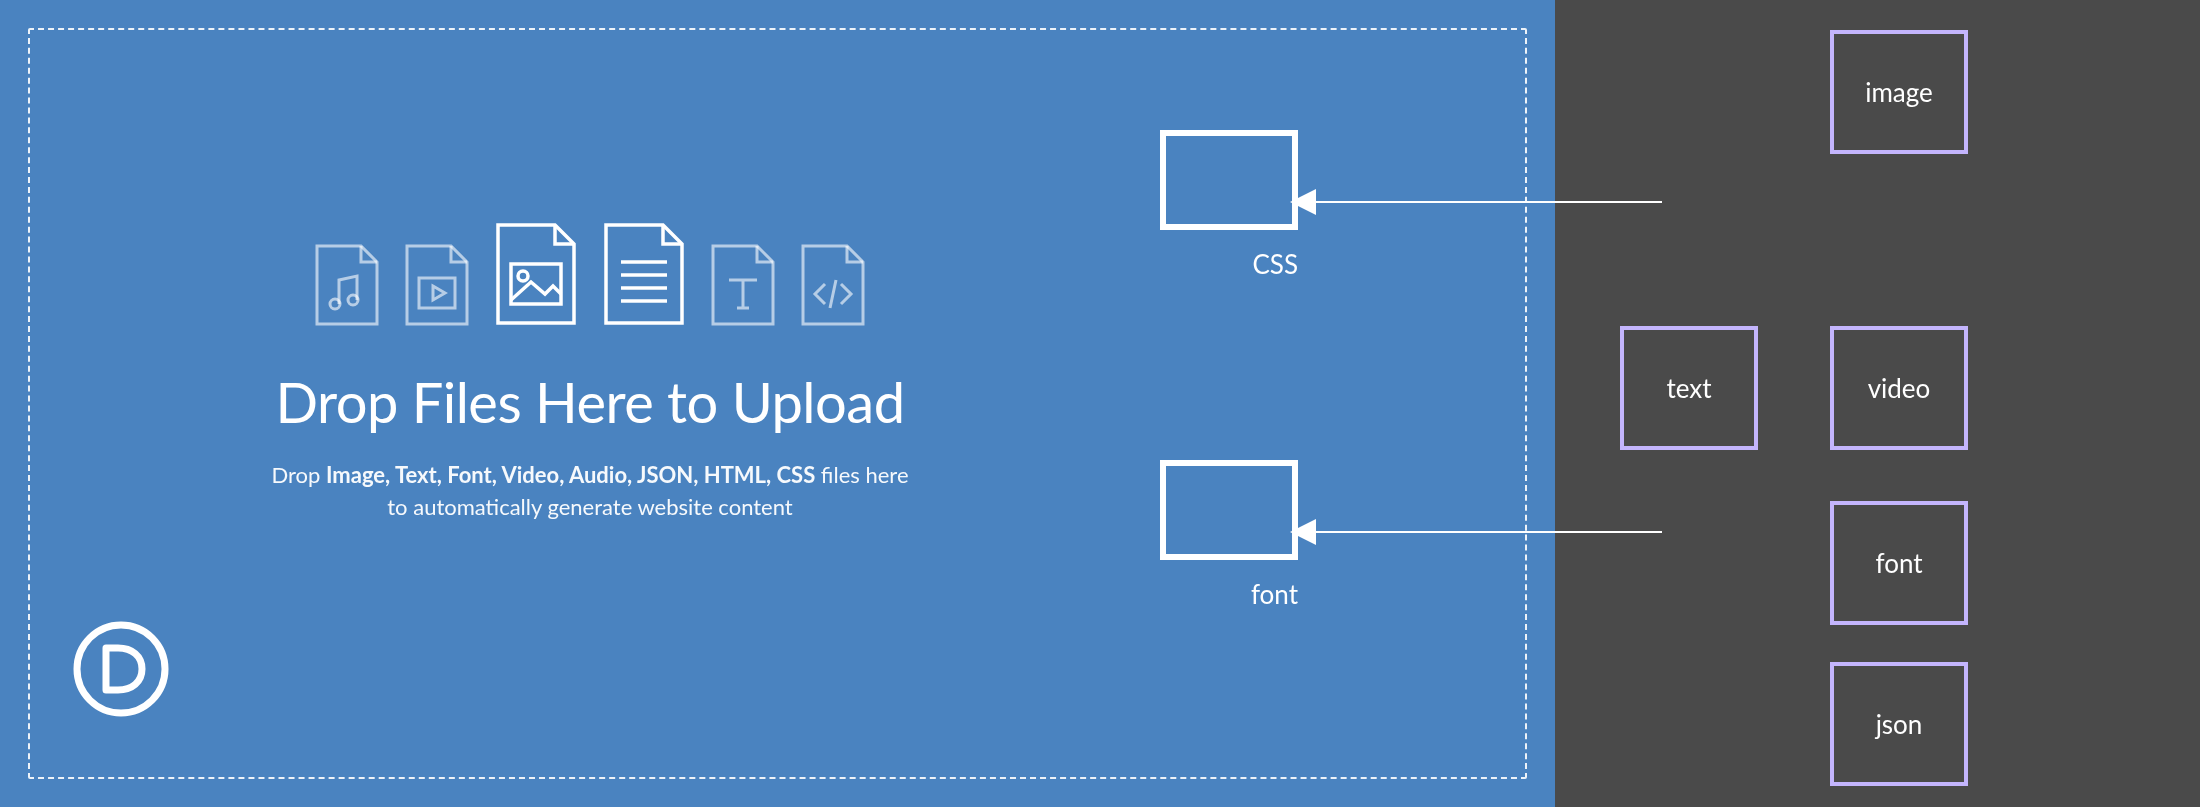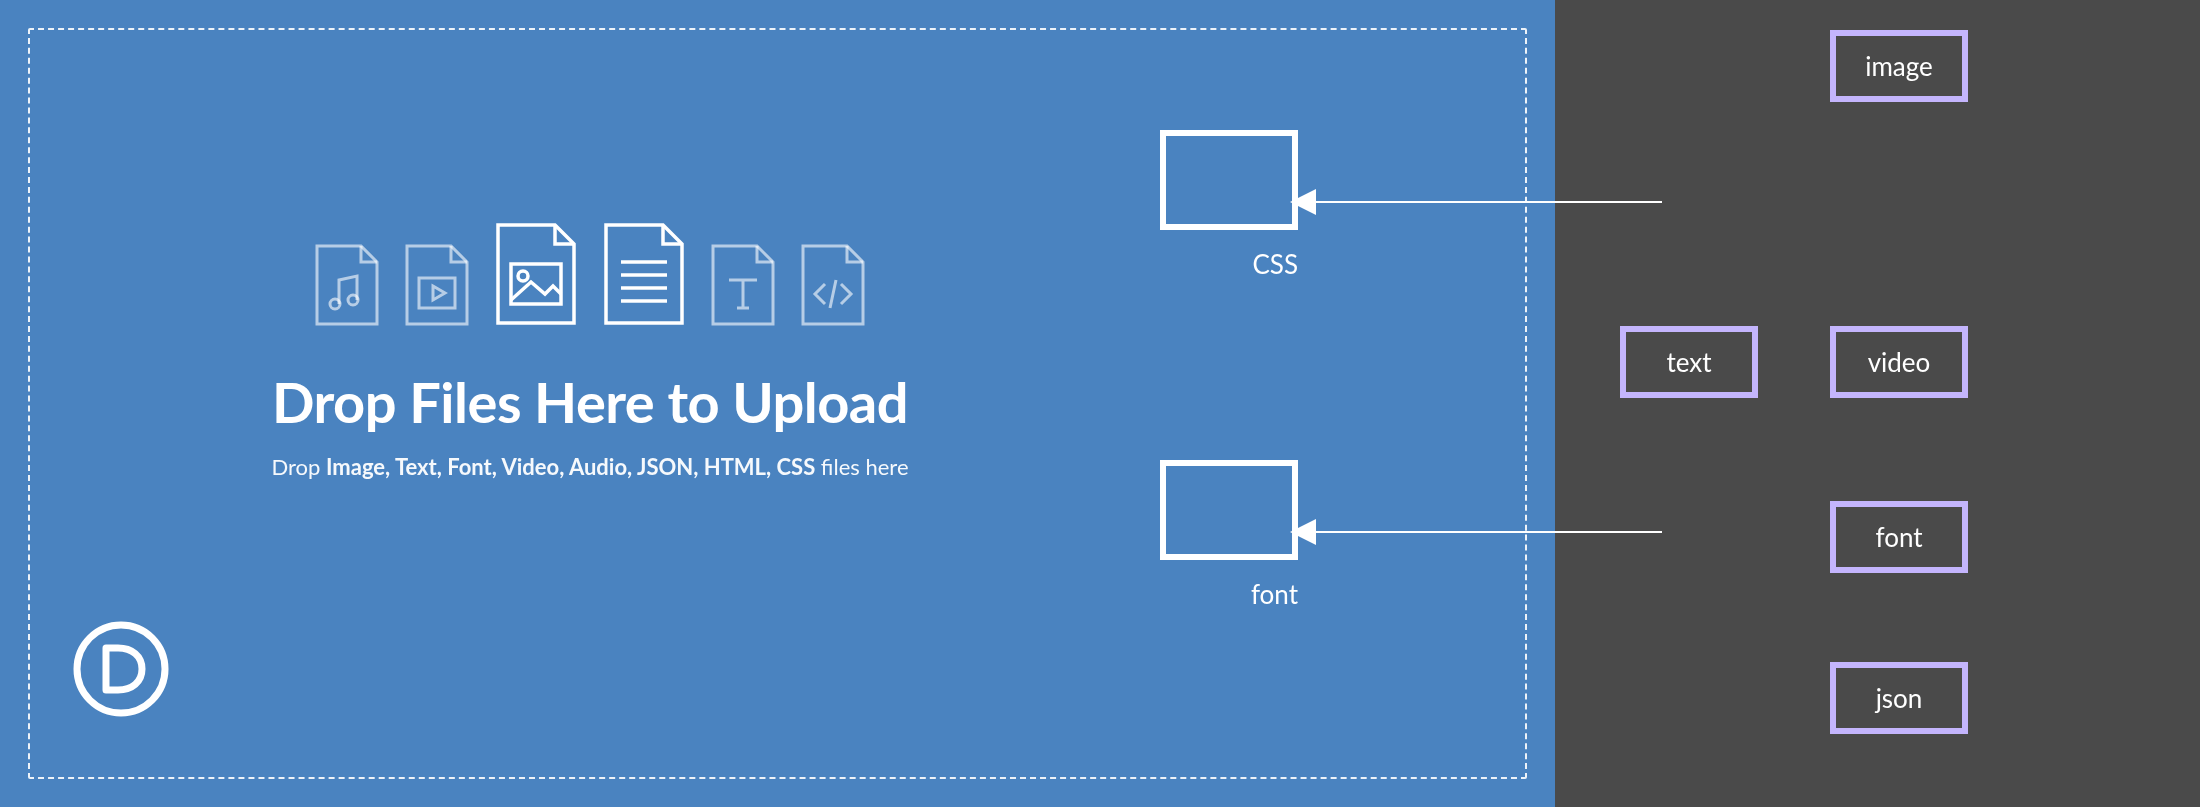--- a/index.html
+++ b/index.html
@@ -52,23 +52,23 @@
 .file-icons {
   display: flex;
   justify-content: center;
   align-items: flex-end;
   gap: 22px;
   margin-bottom: 40px;
 }
 .file-icons svg { display: block; }
 .drop-title {
   font-size: 56px;
-  font-weight: 700;
-  color: #fff;
-  margin-bottom: 16px;
+  font-weight: 400;
+  color: #fff;
+  margin-bottom: 24px;
   letter-spacing: -0.5px;
 }
 .drop-sub {
   font-size: 22px;
   color: rgba(255,255,255,0.95);
   line-height: 1.45;
   font-weight: 400;
   margin-top: 16px;
 }
 .drop-sub b { font-weight: 700; }
@@ -91,22 +91,22 @@
 .slot .label {
   color: #fff;
   font-size: 26px;
   margin-top: 18px;
   font-weight: 400;
   text-align: right;
 }
 .tile {
   position: absolute;
   width: 138px;
-  height: 72px;
-  border: 6px solid #c4b5fd;
+  height: 124px;
+  border: 4px solid #c4b5fd;
   background: #4a4a4a;
   display: flex;
   align-items: center;
   justify-content: center;
   color: #fff;
   font-size: 26px;
   font-weight: 400;
 }
 .arrow {
   position: absolute;
@@ -176,20 +176,21 @@
 
         <svg width="68" height="86" viewBox="0 0 68 86">
           <path d="M4 4 H48 L64 20 V82 H4 Z" fill="none" stroke="rgba(255,255,255,0.6)" stroke-width="3"></path>
           <path d="M48 4 V20 H64" fill="none" stroke="rgba(255,255,255,0.6)" stroke-width="3"></path>
           <path d="M26 42 L16 52 L26 62 M42 42 L52 52 L42 62 M37 38 L31 66" fill="none" stroke="rgba(255,255,255,0.6)" stroke-width="3"></path>
         </svg>
       </div>
       <div class="drop-title">Drop Files Here to Upload</div>
       <div class="drop-sub">
         <span>Drop </span><b>Image, Text, Font, Video, Audio, JSON, HTML, CSS</b><span> files here</span><br>
+        <span>to automatically generate website content</span>
       </div>
     </div>
 
     <div class="logo">
       <svg width="98" height="98" viewBox="0 0 98 98">
         <circle cx="49" cy="49" r="44" fill="none" stroke="#fff" stroke-width="7"></circle>
         <path d="M34 28 H46 C60 28 70 36 70 49 C70 62 60 70 46 70 H34 Z" fill="none" stroke="#fff" stroke-width="7" stroke-linejoin="round"></path>
       </svg>
     </div>
 

